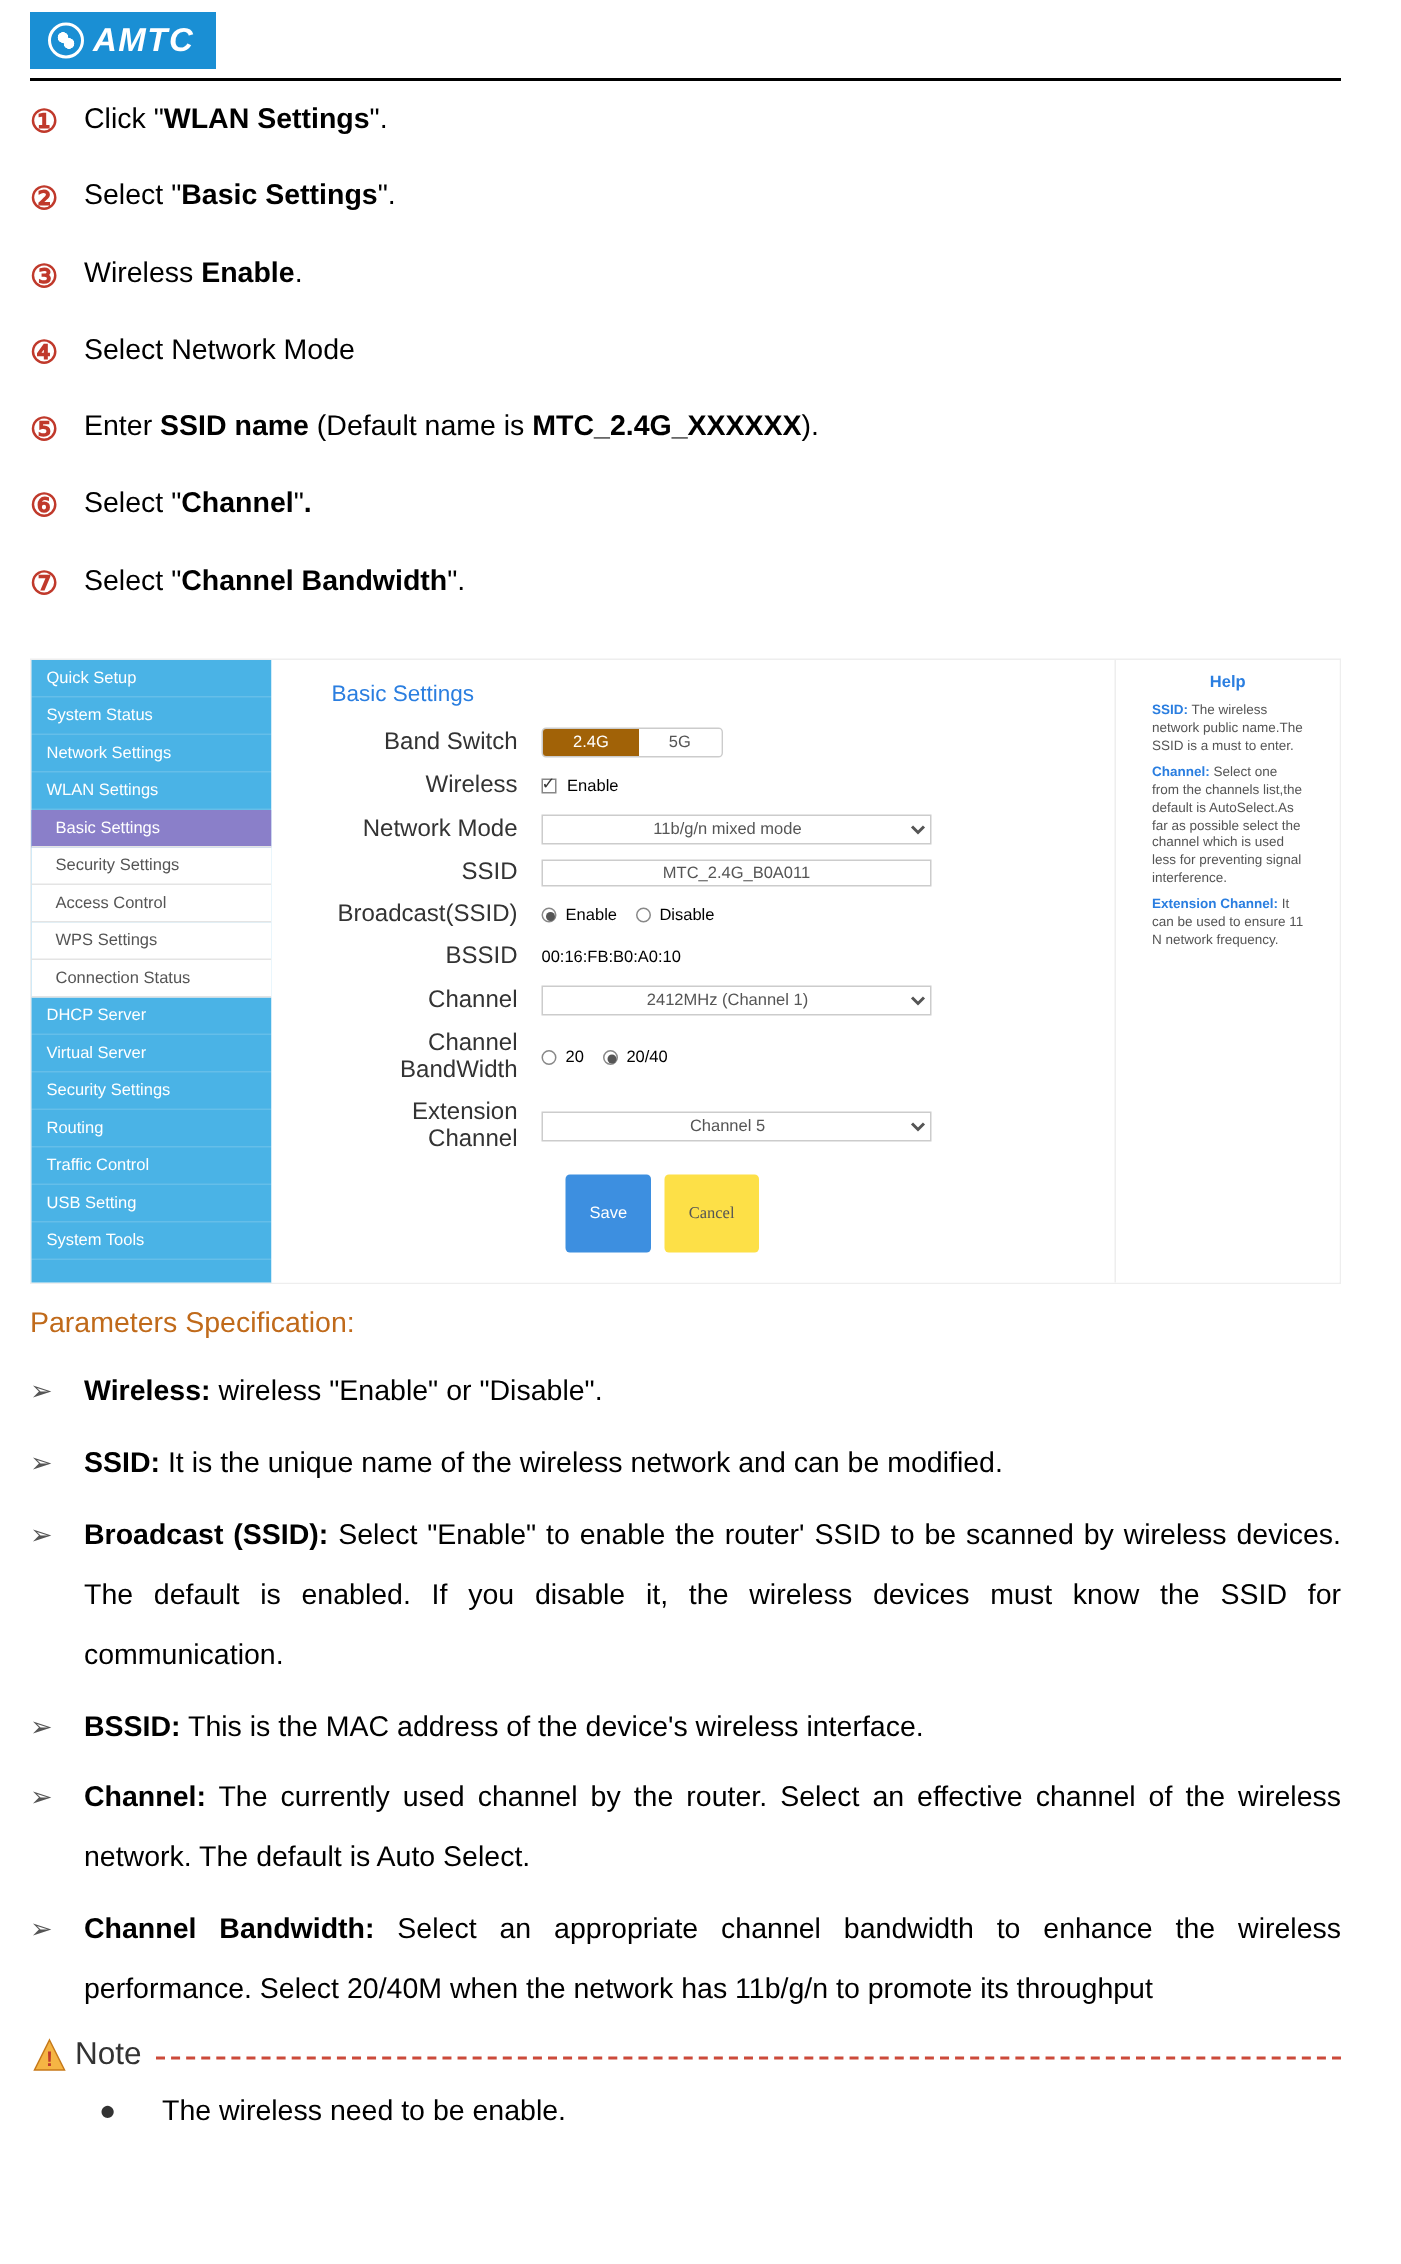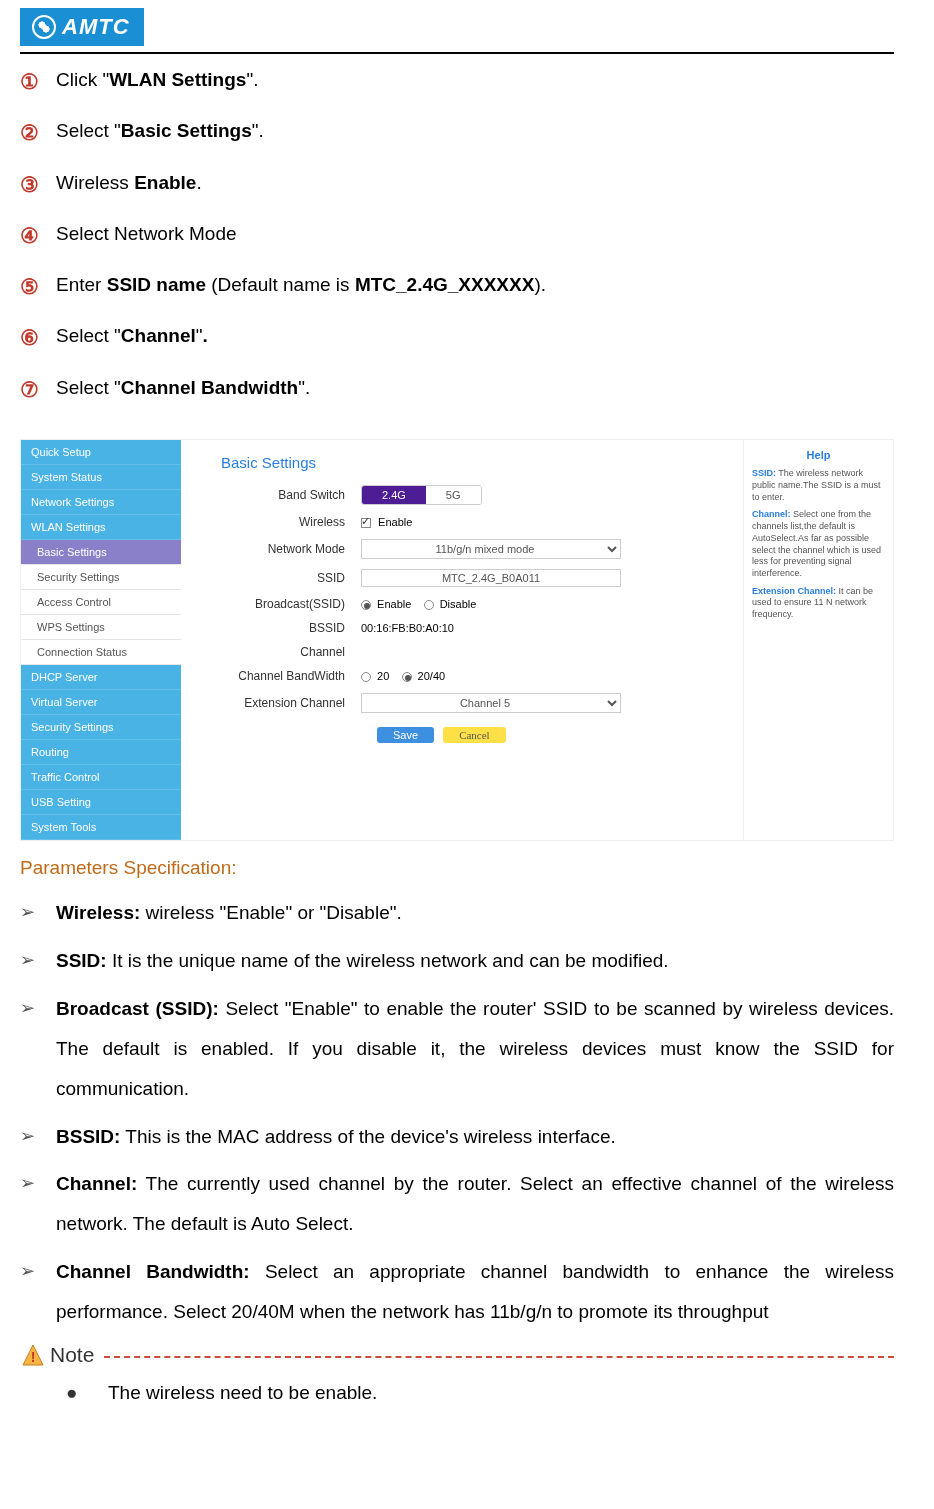--- a/index.html
+++ b/index.html
@@ -94,37 +94,37 @@
   .form-row {
     display: flex;
     align-items: center;
     margin-bottom: 10px;
   }
   .form-label {
     width: 140px;
     text-align: right;
     padding-right: 16px;
     color: #333;
-    font-size: 12px;
+    font-size: 16px;
   }
   .form-field { flex: 1; }
   .seg {
     display: inline-flex;
     border: 1px solid #ccc;
     border-radius: 3px;
     overflow: hidden;
   }
   .seg span {
     padding: 3px 20px;
     font-size: 11px;
     background: #fff;
     color: #555;
   }
   .seg span.on {
-    background: #4c1d95;
+    background: #a16207;
     color: #fff;
   }
   .sel, .inp {
     width: 260px;
     padding: 2px 6px;
     font-size: 11px;
     border: 1px solid #ccc;
     background: #fff;
     color: #555;
     text-align: center;
@@ -141,32 +141,32 @@
   .radio-dot.on::after {
     content: "";
     position: absolute;
     left: 2px; top: 2px;
     width: 6px; height: 6px;
     background: #555;
     border-radius: 50%;
   }
   .btn {
     display: inline-block;
-    padding: 2px 16px;
+    padding: 20px 16px;
     font-size: 11px;
     border-radius: 3px;
     margin-right: 6px;
   }
   .btn-primary { background: #3d8fe0; color: #fff; }
   .btn-default { background: #fde047; color: #555; font-family: Liberation Serif, serif; }
   .btn-row { margin-left: 156px; margin-top: 14px; }
   .help-col {
     width: 150px;
     background: #fff;
-    padding: 8px 8px;
+    padding: 8px 24px;
     font-size: 9px;
     color: #555;
     line-height: 1.3;
     border-left: 1px solid #eee;
   }
   .help-title {
     color: #2a7ee0;
     font-weight: bold;
     text-align: center;
     margin-bottom: 6px;
@@ -357,20 +357,25 @@
         </div>
       </div>
 
       <div class="form-row">
         <div class="form-label">BSSID</div>
         <div class="form-field">00:16:FB:B0:A0:10</div>
       </div>
 
       <div class="form-row">
         <div class="form-label">Channel</div>
+        <div class="form-field">
+          <select class="sel">
+            <option>2412MHz (Channel 1)</option>
+          </select>
+        </div>
       </div>
 
       <div class="form-row">
         <div class="form-label">Channel BandWidth</div>
         <div class="form-field">
           <span class="radio-dot"></span>
           <span>20</span>
           &nbsp;&nbsp;
           <span class="radio-dot on"></span>
           <span>20/40</span>

